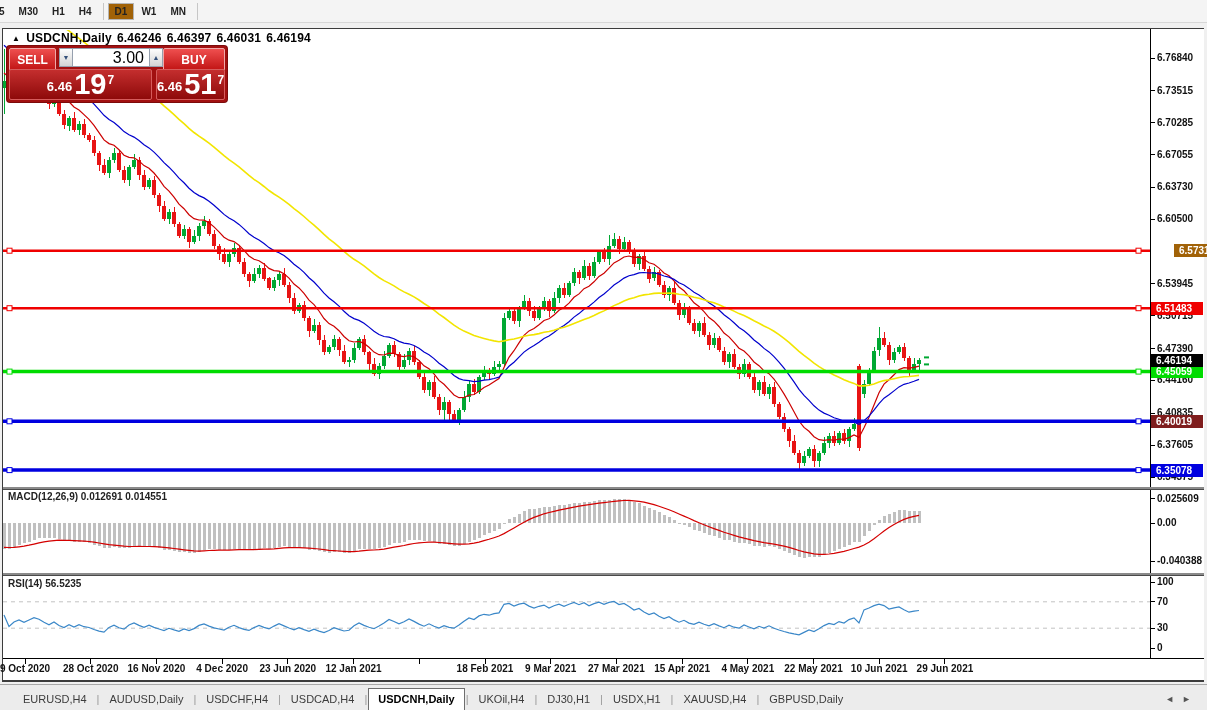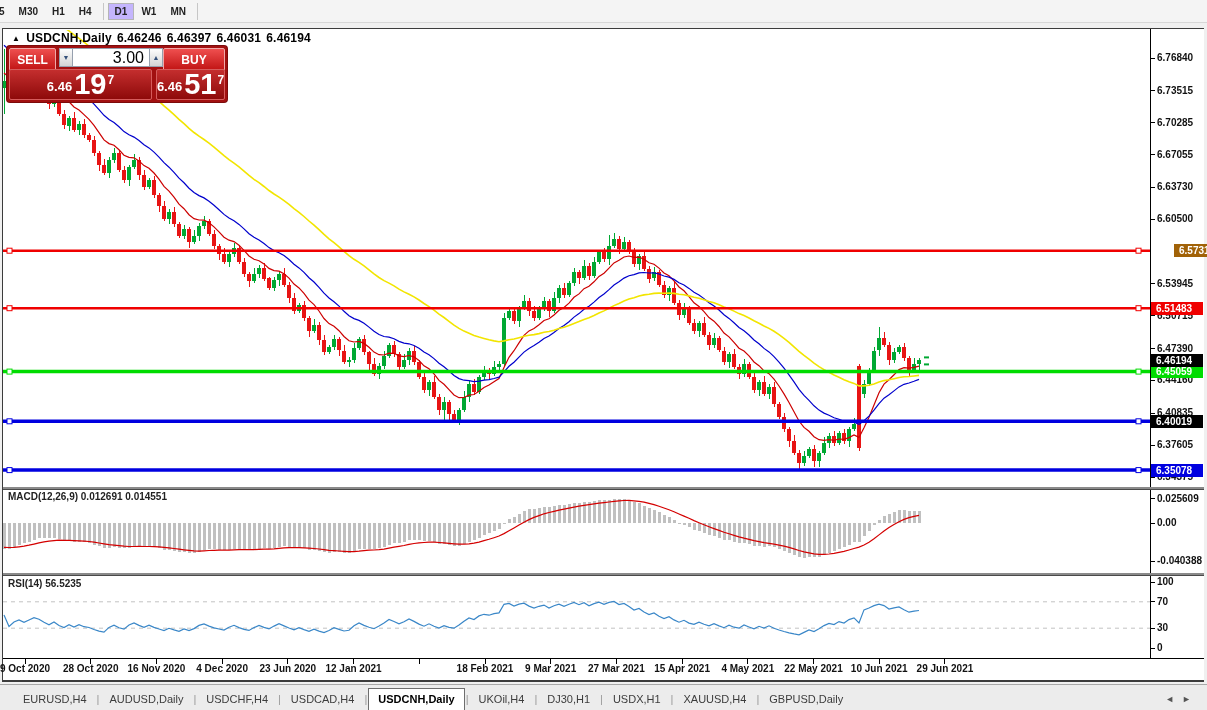--- a/index.html
+++ b/index.html
@@ -4,21 +4,21 @@
 <style>
   * { margin:0; padding:0; box-sizing:border-box; }
   html,body { width:1207px; height:710px; overflow:hidden; background:#f0f0f0;
     font-family:"Liberation Sans", sans-serif; position:relative; }
 
   
   .toolbar { position:absolute; left:0; top:0; width:1207px; height:23px;
     background:#f4f4f4; border-bottom:1px solid #d7d7d7; display:flex; align-items:center; }
   .tf { padding:3px 7px; font-size:10px; font-weight:700; color:#222; cursor:default; }
   .tf.first { margin-left:-8px; }
-  .tf.active { background:#c4b5fd; border:1px solid #b5b5b5; padding:2px 6px; }
+  .tf.active { background:#a16207; border:1px solid #b5b5b5; padding:2px 6px; }
   .tb-sep { width:1px; height:17px; background:#c6c6c6; margin:0 4px; }
 
   
   .chart-window { position:absolute; left:2px; top:28px; width:1202px; height:654px;
     background:#fff; border:1px solid #3c3c3c; border-bottom:2px solid #3c3c3c; }
   #chart-svg { position:absolute; left:0; top:0; width:1207px; height:684px; }
 
   .chart-header { position:absolute; left:12px; top:31px; font-size:12px; font-weight:700;
     color:#000; letter-spacing:0.2px; white-space:nowrap; }
   .chart-header .collapse { font-size:8px; margin-right:6px; vertical-align:1px; }
@@ -782,21 +782,21 @@
     <div class="xtick" style="left: 514.68px;">9 Mar 2021</div>
     <div class="xtick" style="left: 580.39px;">27 Mar 2021</div>
     <div class="xtick" style="left: 646.1px;">15 Apr 2021</div>
     <div class="xtick" style="left: 711.81px;">4 May 2021</div>
     <div class="xtick" style="left: 777.52px;">22 May 2021</div>
     <div class="xtick" style="left: 843.23px;">10 Jun 2021</div>
     <div class="xtick" style="left: 908.94px;">29 Jun 2021</div>
     <div class="badge" style="top: 244.163px; background: #a16207; margin-left: 23px;">6.57314</div>
     <div class="badge" style="top: 301.698px; background: rgb(240, 0, 0);">6.51483</div>
     <div class="badge" style="top: 365.083px; background: rgb(0, 220, 0);">6.45059</div>
-    <div class="badge" style="top: 414.813px; background: #000000;">6.40019</div>
+    <div class="badge" style="top: 414.813px; background: #7f1d1d;">6.40019</div>
     <div class="badge" style="top: 463.566px; background: rgb(0, 0, 224);">6.35078</div>
     <div class="badge" style="top: 353.884px; background: rgb(0, 0, 0);">6.46194</div>
   </div>
 
 <div class="tabbar" id="tabbar">
     <div class="tab">EURUSD,H4</div>
     <div class="tab-div">|</div>
     <div class="tab">AUDUSD,Daily</div>
     <div class="tab-div">|</div>
     <div class="tab">USDCHF,H4</div>

